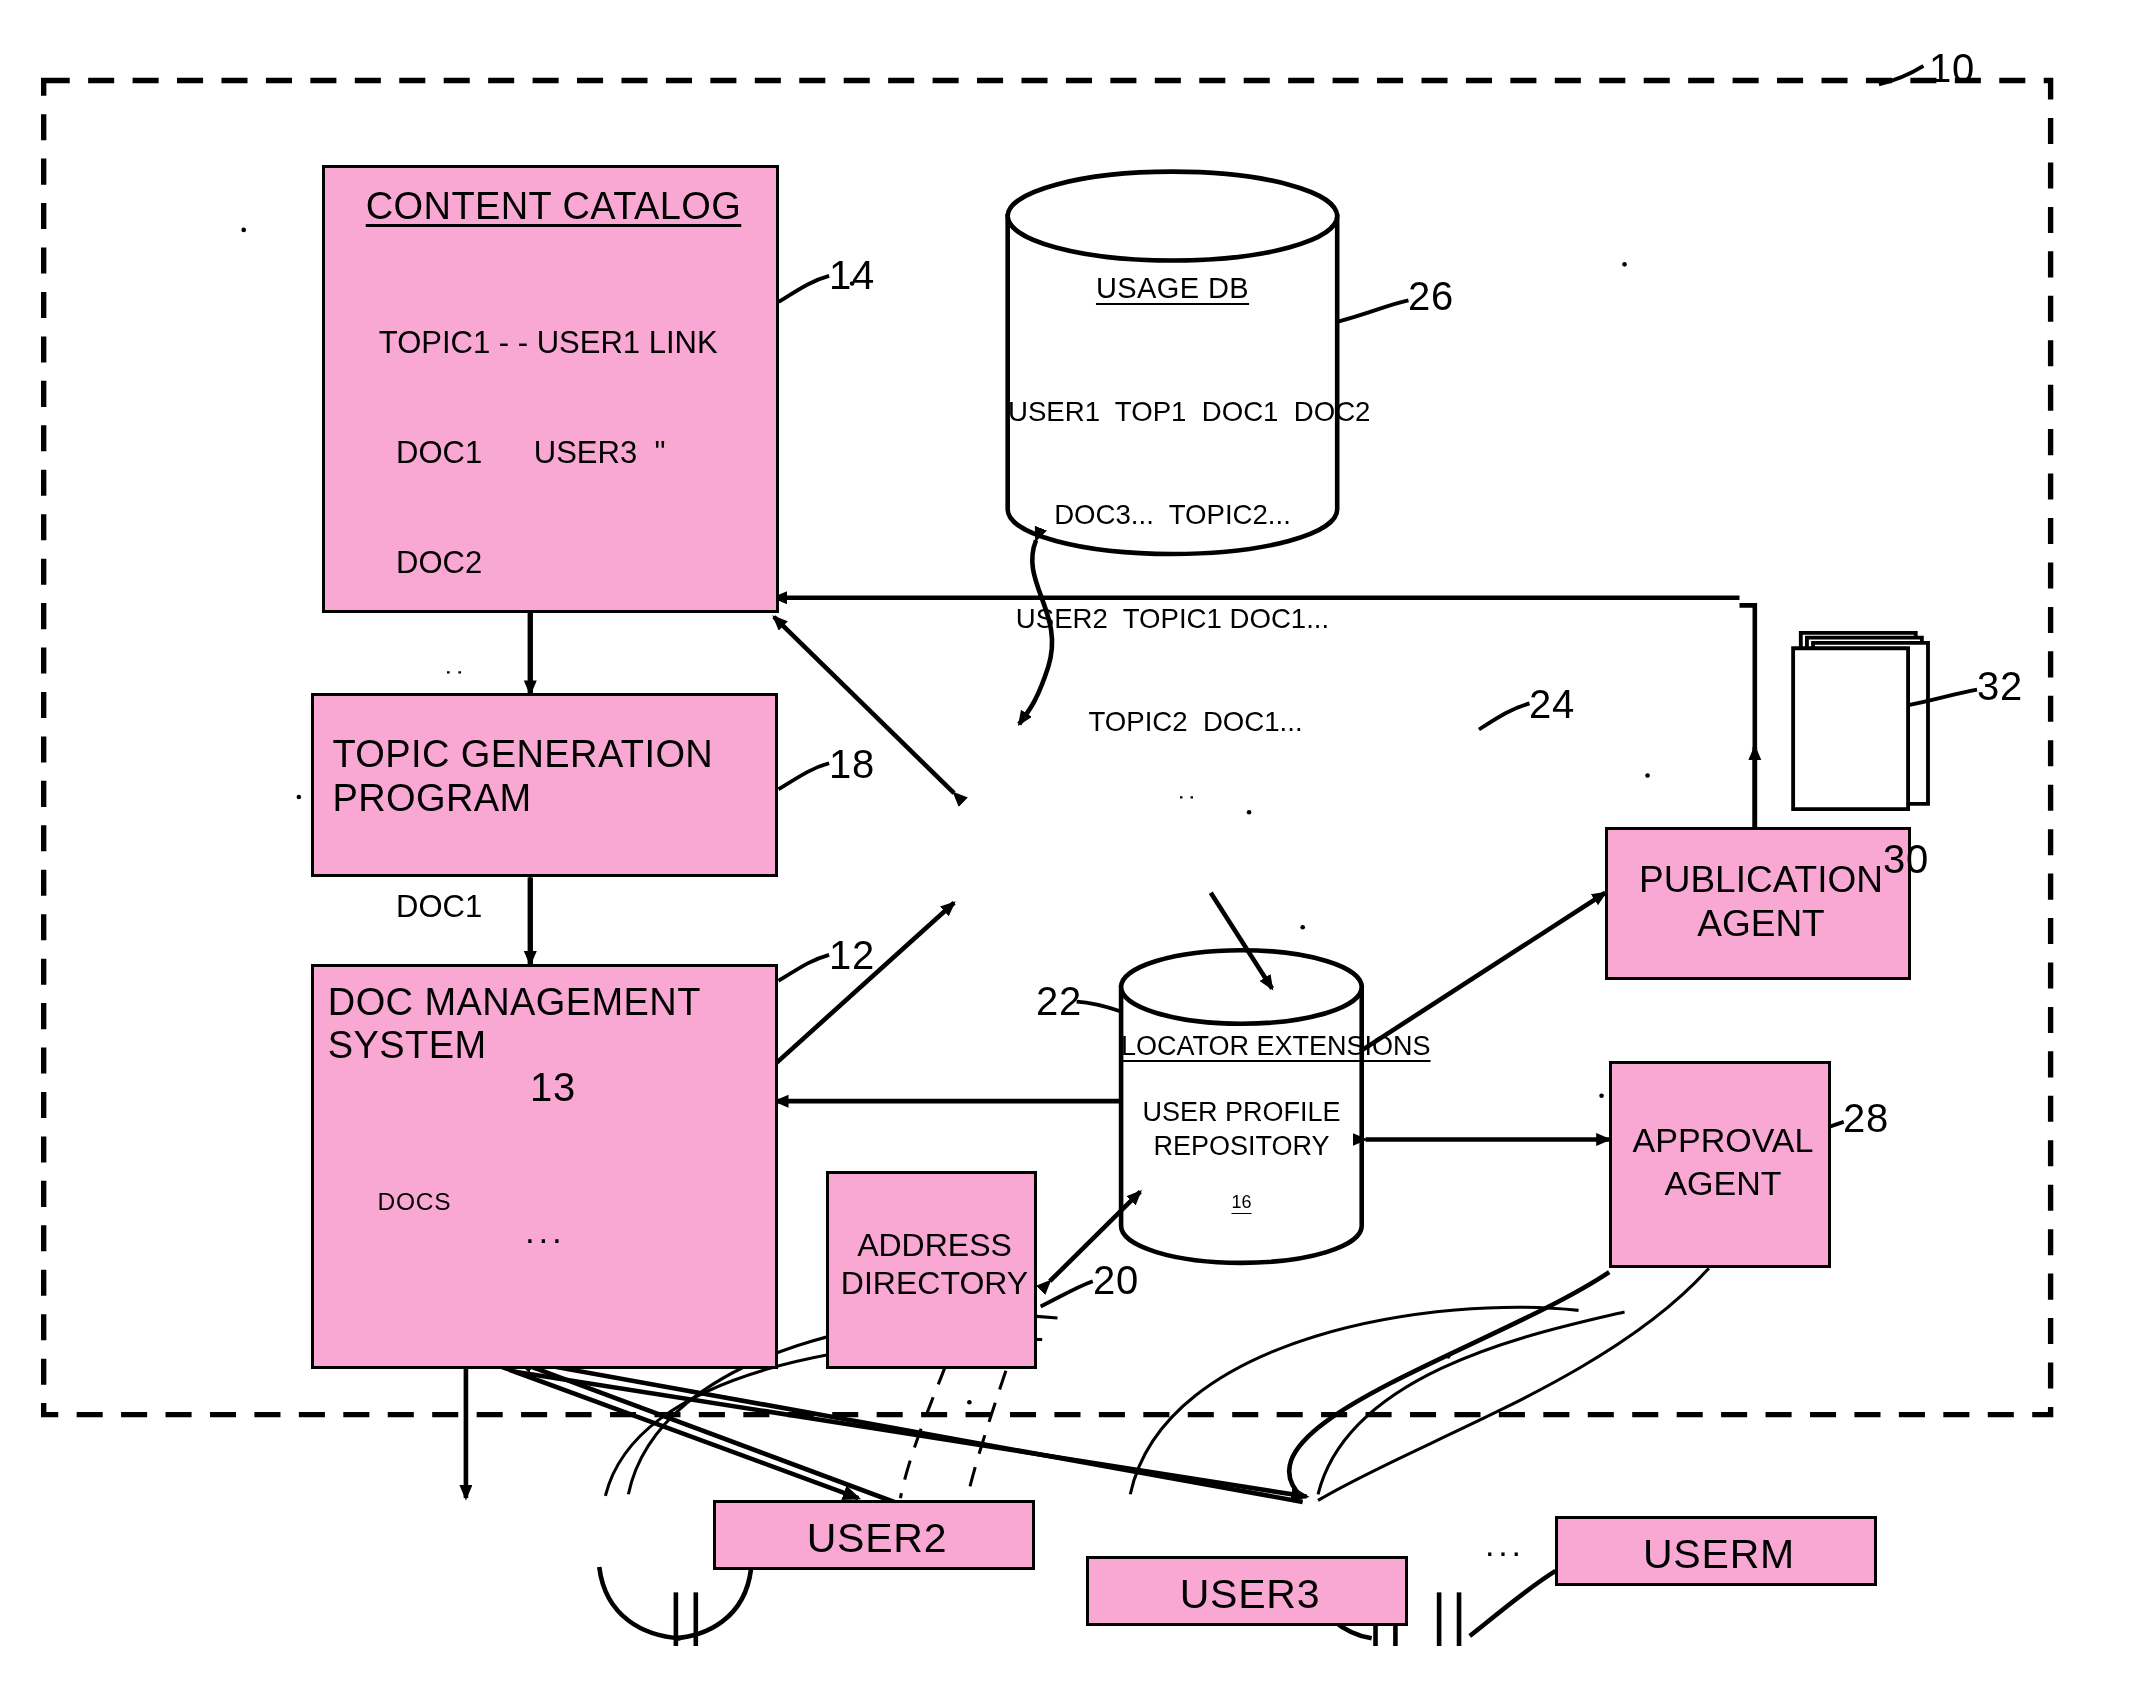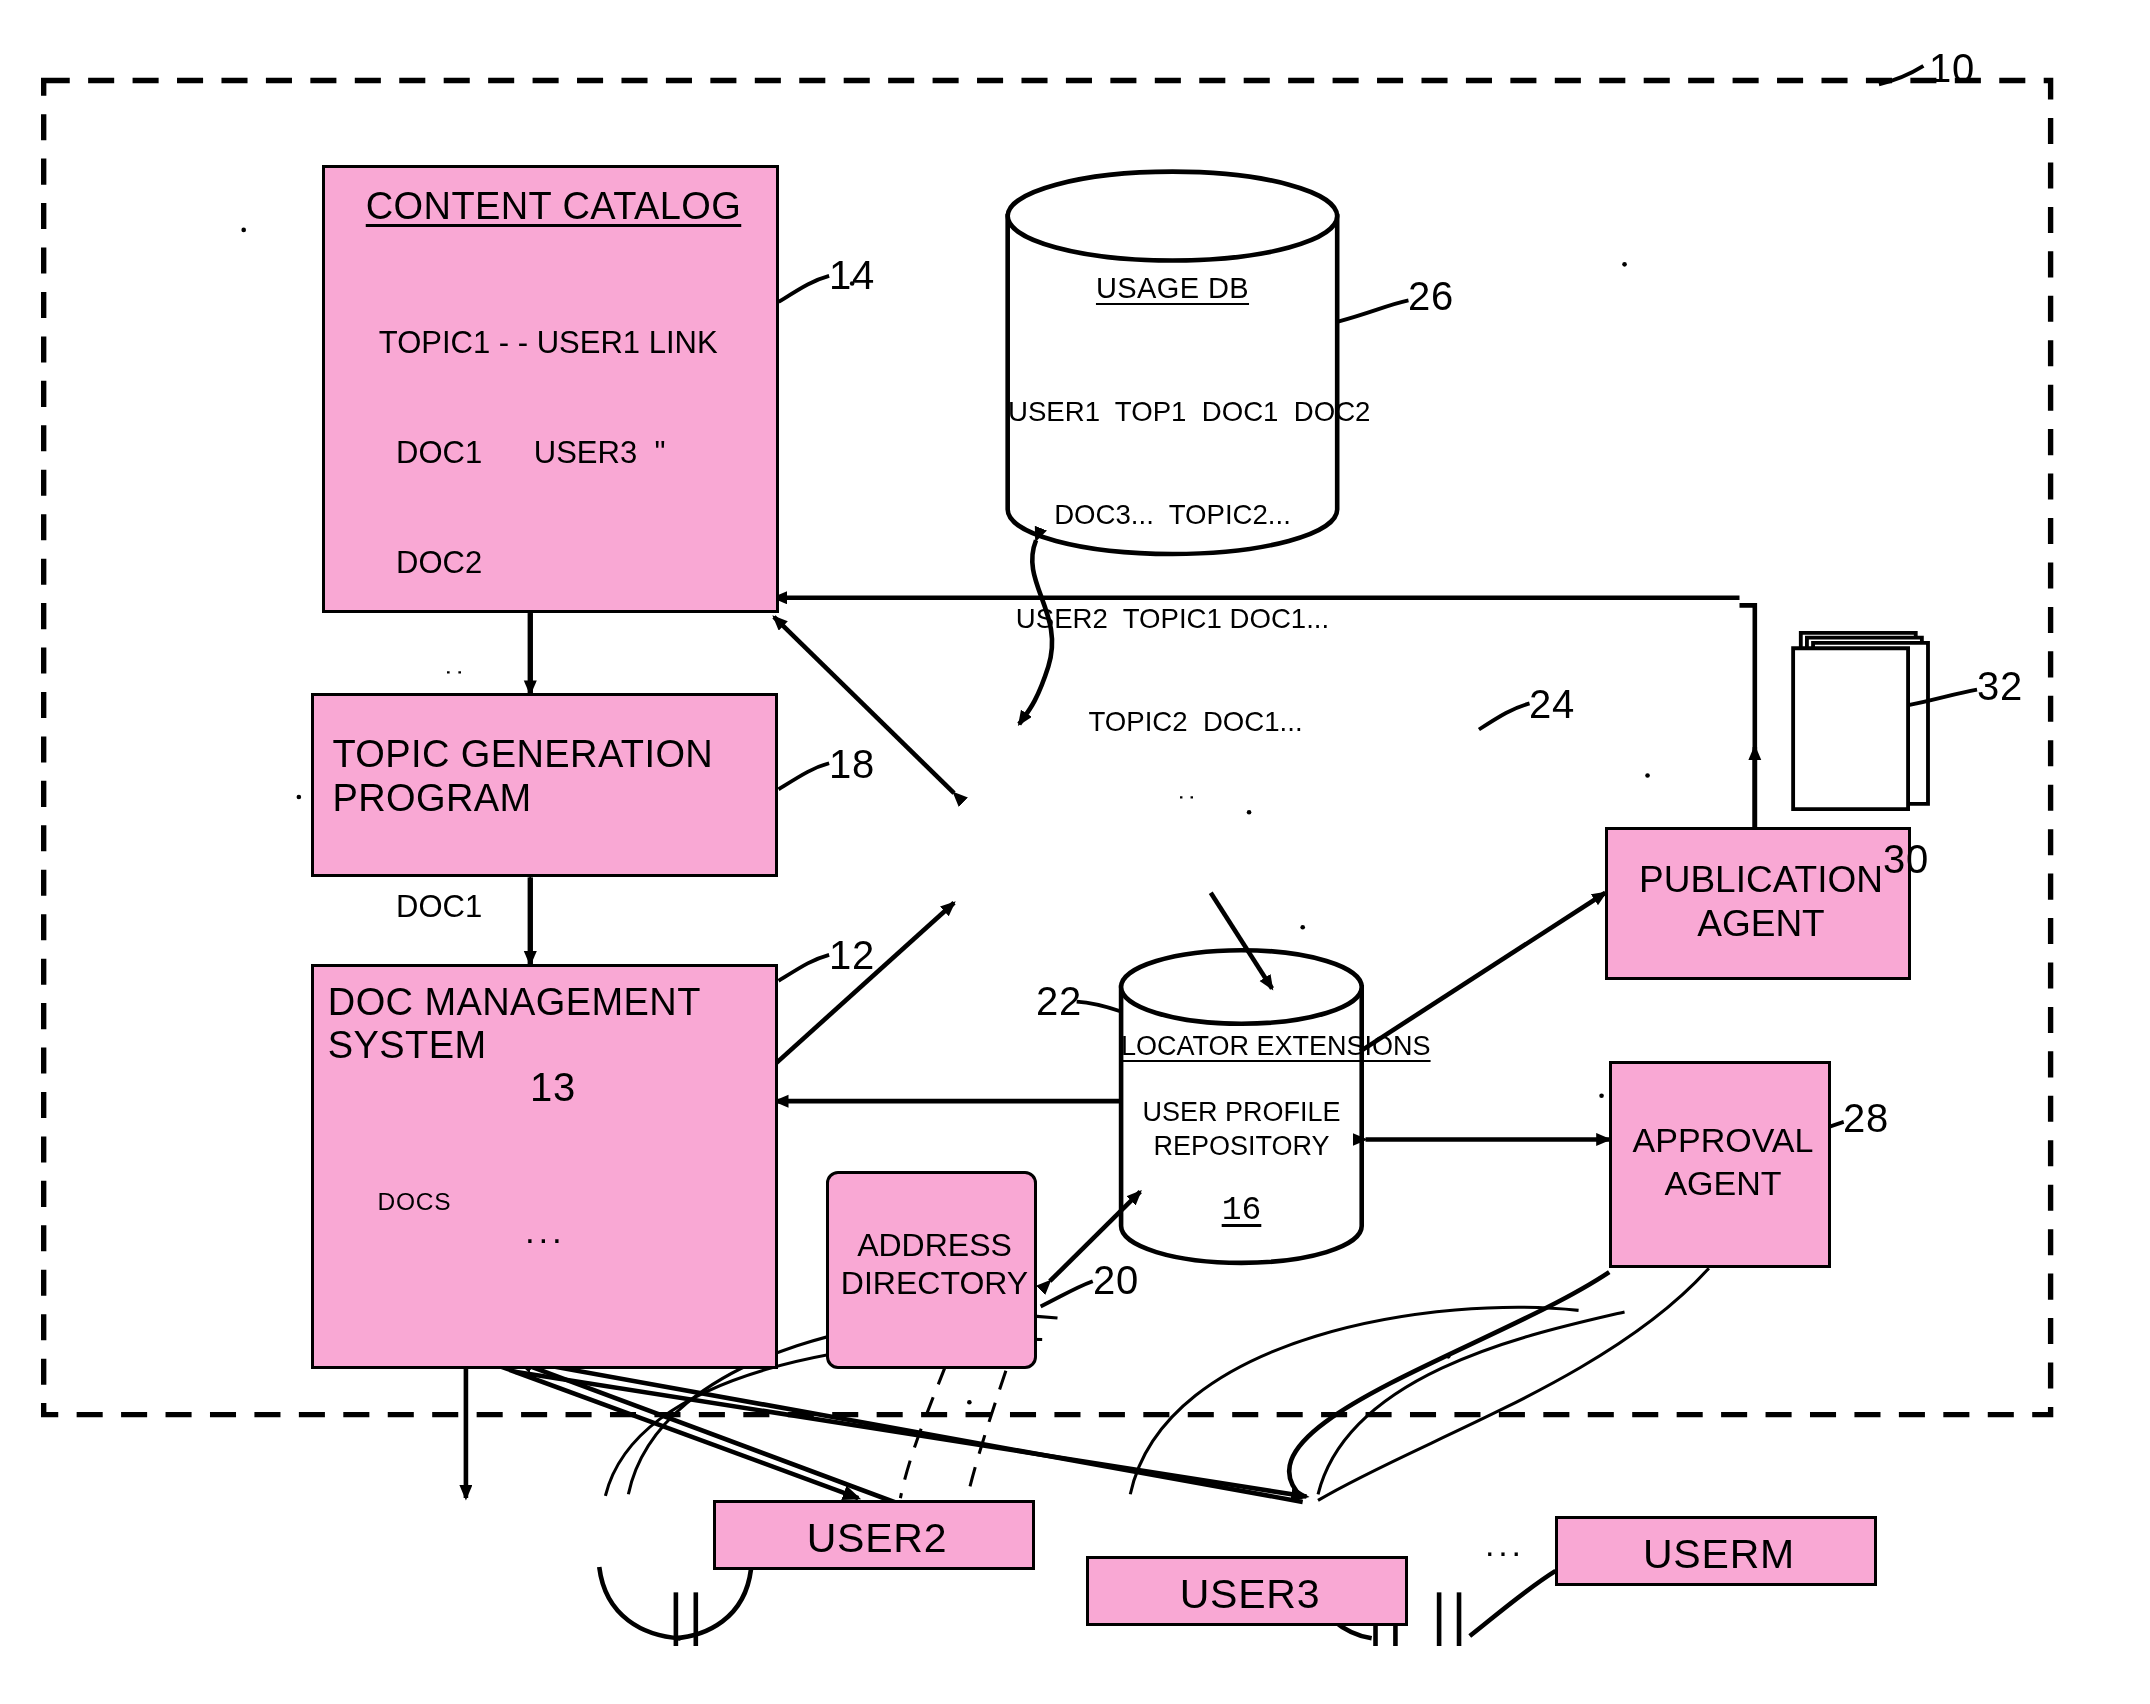--- a/index.html
+++ b/index.html
@@ -189,24 +189,24 @@
   <div class="box" style="left:311px;top:964px;width:467px;height:405px;">
     <div class="lbl ttl-lg" style="left:13.8px;top:13.8px;width:444px;"><div>DOC MANAGEMENT</div><div>SYSTEM</div></div>
     <div class="lbl center" style="left:43px;top:221px;width:115px;font-size:24.5px;letter-spacing:0.8px;">DOCS</div>
     <div class="lbl" style="left:211px;top:244px;font-size:35px;letter-spacing:3.8px;">...</div>
   </div>
   <div class="ref" style="left:829px;top:933px;">12</div>
   <div class="ref" style="left:530px;top:1065px;">13</div>
 
   <div class="lbl ul" style="left:1121px;top:1031px;width:241px;text-align:center;font-size:27px;">LOCATOR EXTENSIONS</div>
   <div class="lbl center" style="left:1121px;top:1096px;width:241px;font-size:27px;line-height:1.25;"><div>USER PROFILE</div><div>REPOSITORY</div></div>
-  <div class="lbl center ul" style="left:1121px;top:1192px;width:241px;font-size:33px;font-family:Liberation Mono, monospace;">16</div>
+  <div class="lbl center ul" style="left:1121px;top:1192px;width:241px;font-size:18px;">16</div>
   <div class="ref" style="left:1036px;top:979px;">22</div>
 
-  <div class="box" style="left:826px;top:1171px;width:211px;height:198px;border-radius:12px;">
+  <div class="box" style="left:826px;top:1171px;width:211px;height:198px;">
     <div class="lbl center" style="left:0;top:52px;width:211px;font-size:32px;line-height:1.2;"><div>ADDRESS</div><div>DIRECTORY</div></div>
   </div>
   <div class="ref" style="left:1093px;top:1258px;">20</div>
 
   <div class="box" style="left:1605px;top:827px;width:306px;height:153px;">
     <div class="lbl center" style="left:0;top:27.6px;width:306px;font-size:37px;line-height:1.2;"><div>PUBLICATION</div><div>AGENT</div></div>
   </div>
   <div class="ref" style="left:1883px;top:837px;">30</div>
 
   <div class="box" style="left:1609px;top:1061px;width:222px;height:207px;">

